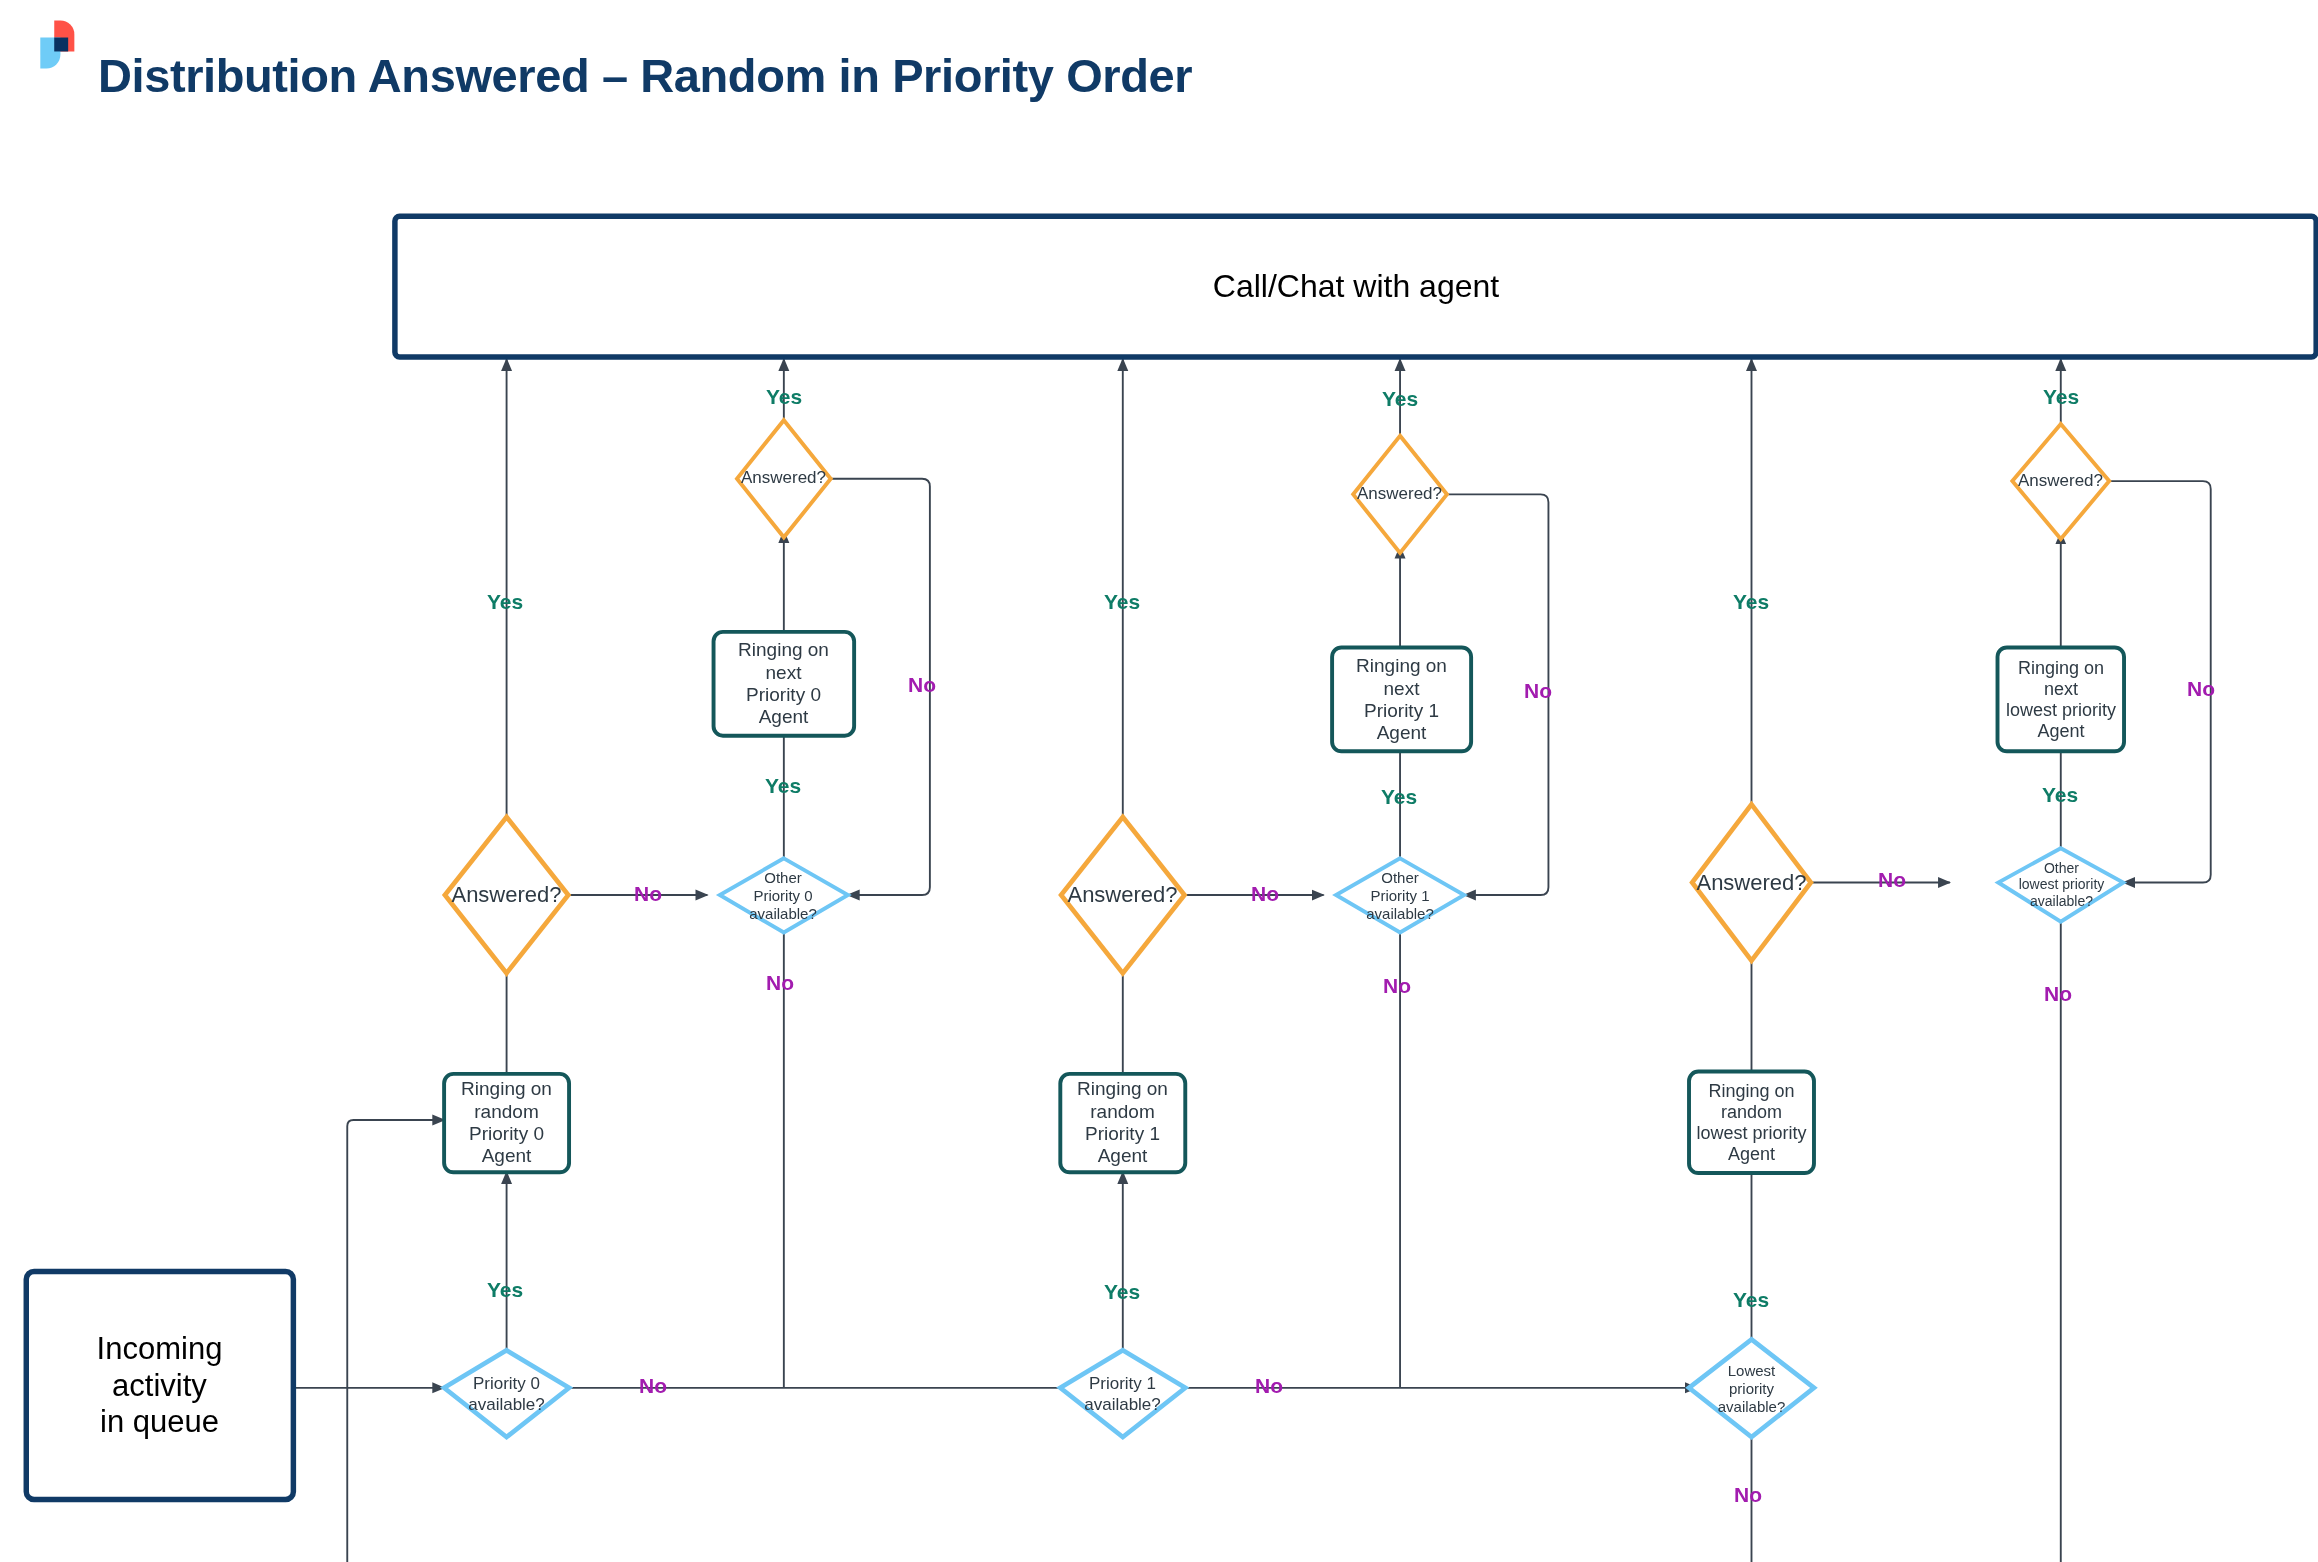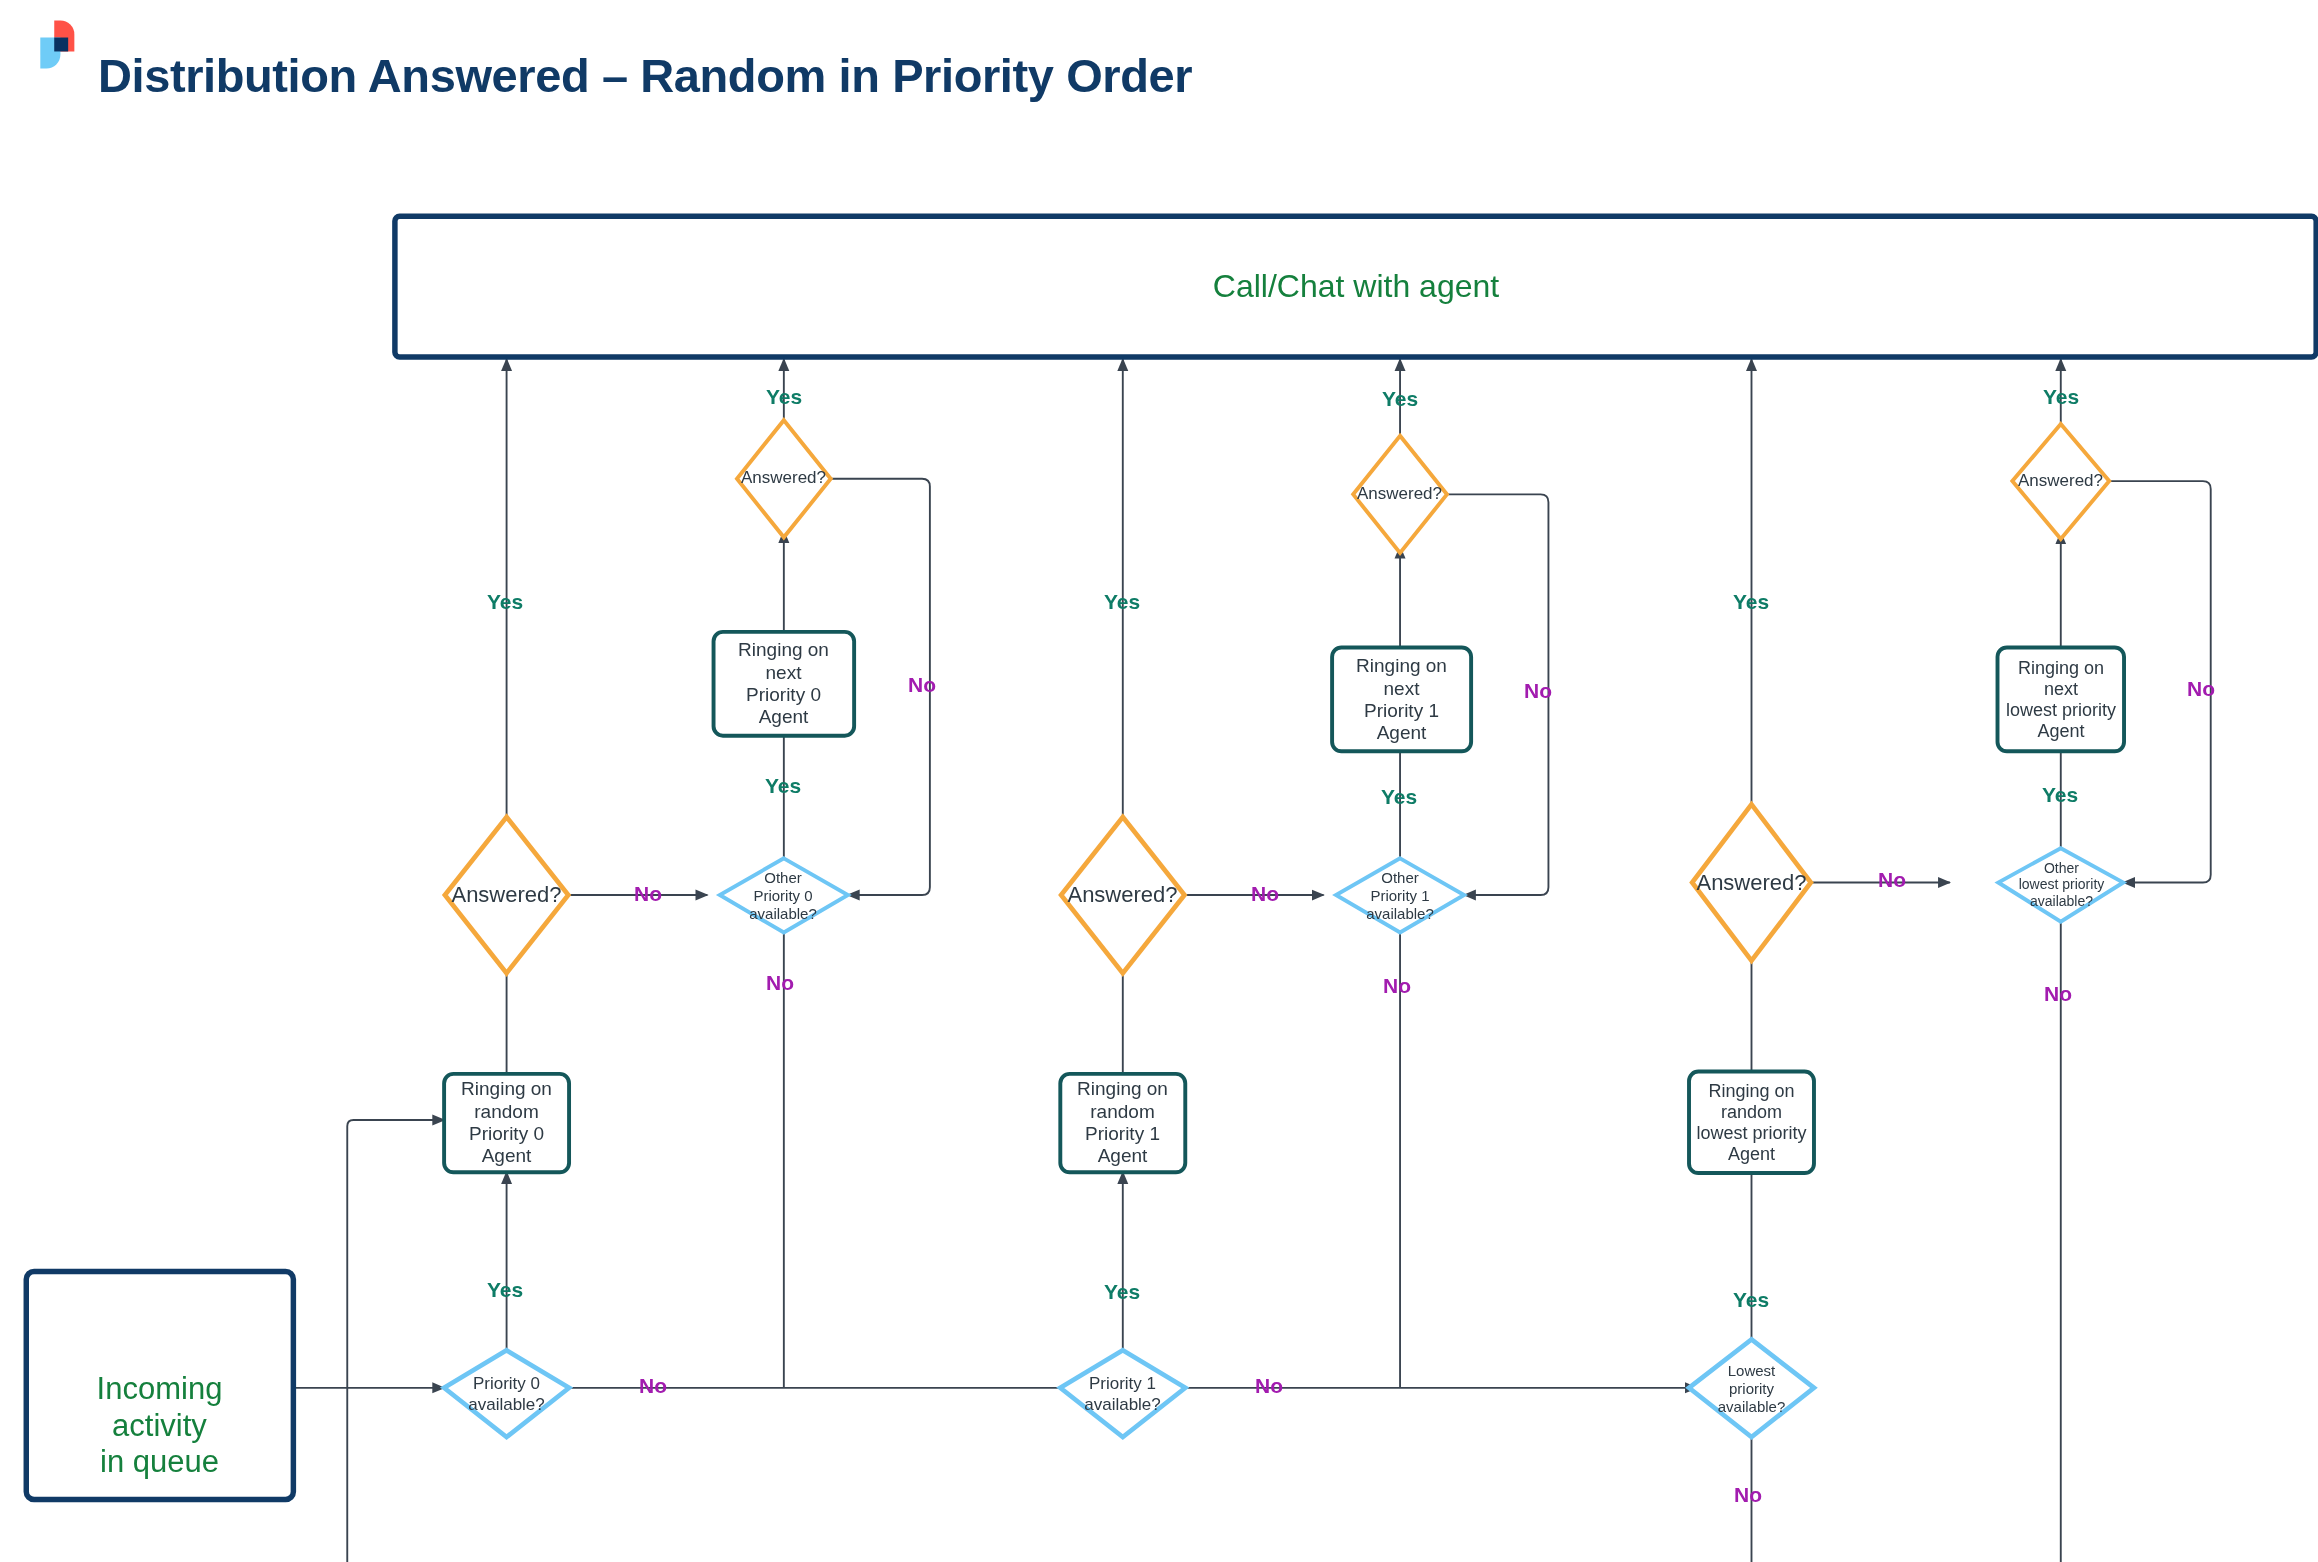--- a/index.html
+++ b/index.html
@@ -12,21 +12,21 @@
   .title{position:absolute;left:98px;top:48px;font-size:47px;font-weight:bold;
          color:#103A66;letter-spacing:-0.4px;white-space:nowrap;}
 
   
   .canvas{position:absolute;left:0;top:0;width:2319px;height:1562px;}
   svg.flow{position:absolute;left:0;top:0;width:2319px;height:1562px;}
 
   
   .nlabel{position:absolute;display:flex;align-items:center;justify-content:center;
           text-align:center;color:#2E3A44;line-height:1.18;pointer-events:none;}
-  .nlabel.navy{color:#15803d;}
+  .nlabel.navy{color:#000000;}
   .edge-lab{position:absolute;font-weight:bold;font-size:21px;line-height:1;white-space:nowrap;}
   .edge-lab.yes{color:#0E7C66;}
   .edge-lab.no{color:#a21caf;}
 </style>
 </head>
 <body>
 
 <div class="page">
 
   <div class="header">
@@ -121,21 +121,21 @@
       <polygon points="2242,1715 2322,1777 2242,1840 2162,1777" fill="#fff" stroke="#6EC6F5" stroke-width="6"></polygon>
       <rect x="2162" y="1372" width="160" height="130" rx="12" ry="12" fill="#fff" stroke="#14575A" stroke-width="5"></rect>
       <polygon points="2242,1030 2318,1130 2242,1230 2166,1130" fill="#fff" stroke="#F5A83C" stroke-width="6"></polygon>
       <polygon points="2638,1086 2718,1130 2638,1180 2558,1130" fill="#fff" stroke="#6EC6F5" stroke-width="5"></polygon>
       <rect x="2557" y="829" width="162" height="133" rx="12" ry="12" fill="#fff" stroke="#14575A" stroke-width="5"></rect>
       <polygon points="2638,543 2700,616 2638,690 2576,616" fill="#fff" stroke="#F5A83C" stroke-width="5"></polygon>
     </svg>
 
     <div class="nlabel navy" style="left:395px;top:216px;width:1922px;height:141px;font-size:32px;">Call/Chat with agent</div>
 
-    <div class="nlabel navy" style="left:26px;top:1312px;width:267px;height:228px;font-size:31px;white-space:pre-line;">Incoming
+    <div class="nlabel navy" style="left:26px;top:1272px;width:267px;height:228px;font-size:31px;white-space:pre-line;">Incoming
 activity
 in queue</div>
 
     <div class="nlabel" style="left:444px;top:1351px;width:125px;height:87px;font-size:17px;white-space:pre-line;">Priority 0
 available?</div>
     <div class="nlabel" style="left:444px;top:1074px;width:125px;height:98px;font-size:19px;white-space:pre-line;">Ringing on
 random
 Priority 0
 Agent</div>
     <div class="nlabel" style="left:445px;top:817px;width:123px;height:156px;font-size:22px;">Answered?</div>

